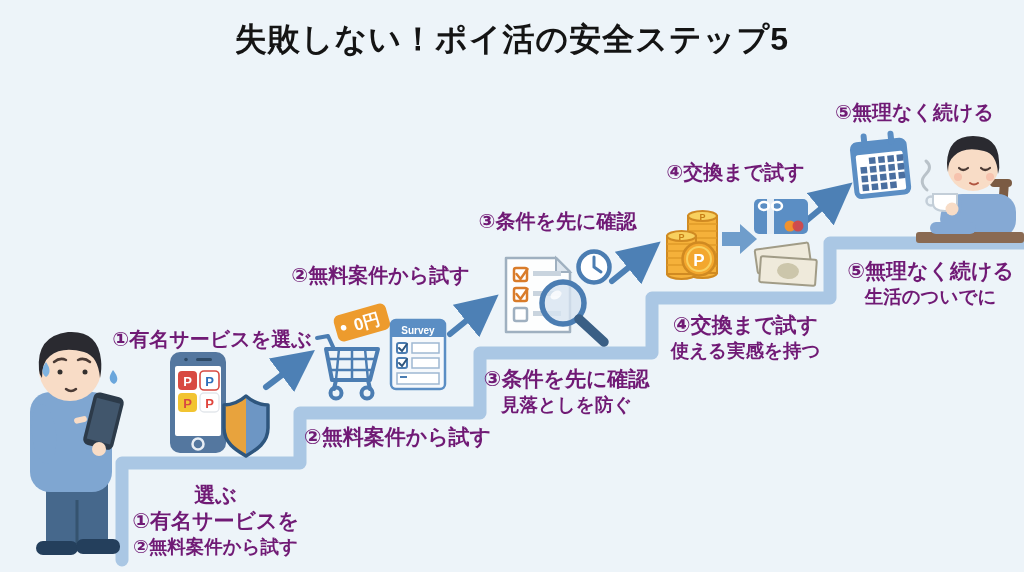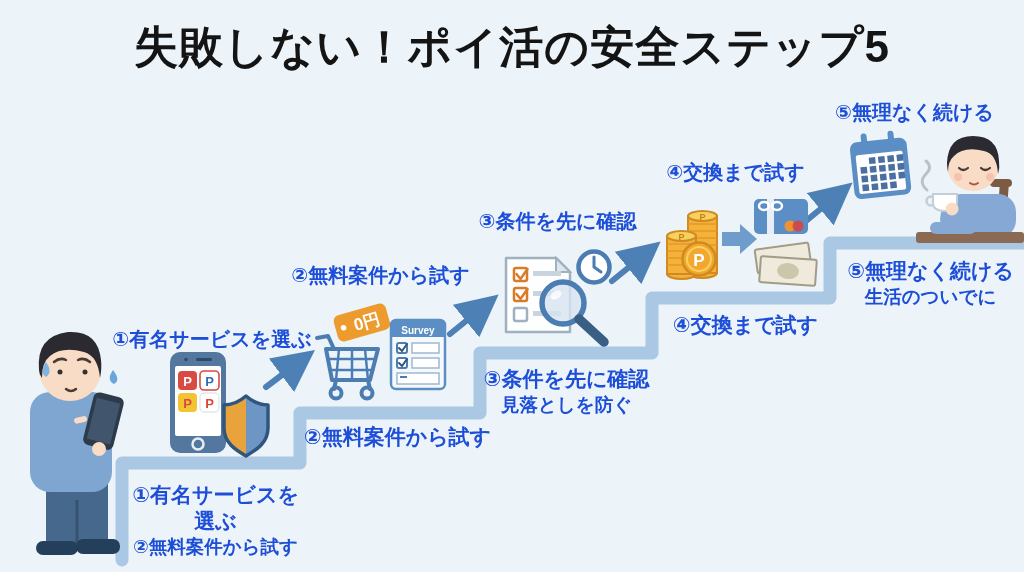--- a/index.html
+++ b/index.html
@@ -4,24 +4,24 @@
 <style>
   html,body{margin:0;padding:0;background:#dfe9f0;}
   #stage{
     position:relative;width:1024px;height:572px;margin:0 auto;
     background:#edf4f9;overflow:hidden;
     font-family:"Liberation Sans","DejaVu Sans",sans-serif;
     color:#1b1b1b;
   }
   #title{
     position:absolute;left:0;right:0;top:18px;text-align:center;
-    font-size:44px;font-weight:800;letter-spacing:1px;color:#141414;
+    font-size:32px;font-weight:800;letter-spacing:1px;color:#141414;
   }
   svg.layer{position:absolute;left:0;top:0;}
-  .label{position:absolute;text-align:center;color:#1d4ed8;}
+  .label{position:absolute;text-align:center;color:#701a75;}
   .heading{font-size:20px;font-weight:800;line-height:1.2;}
   .stair{line-height:1.24;}
   .stair .t{font-size:21px;font-weight:800;display:block;}
   .stair .sub{font-size:18.5px;font-weight:700;display:block;margin-top:2px;}
 </style>
 </head>
 <body>
 
 <div id="stage">
 
@@ -219,32 +219,33 @@
     </g>
   </svg>
 
   <div class="label heading" style="left:107px;top:311px;width:210px;margin-top:16px;">①有名サービスを選ぶ</div>
   <div class="label heading" style="left:278px;top:263px;width:205px;">②無料案件から試す</div>
   <div class="label heading" style="left:455px;top:209px;width:205px;">③条件を先に確認</div>
   <div class="label heading" style="left:633px;top:160px;width:205px;">④交換まで試す</div>
   <div class="label heading" style="left:812px;top:100px;width:205px;">⑤無理なく続ける</div>
 
   <div class="label stair" style="left:113px;top:482px;width:205px;">
+    <span class="t">選ぶ</span>
     <span class="t">①有名サービスを</span>
-    <span class="t">選ぶ</span>
     <span class="sub">②無料案件から試す</span>
   </div>
   <div class="label stair" style="left:295px;top:424px;width:205px;">
     <span class="t">②無料案件から試す</span>
   </div>
   <div class="label stair" style="left:464px;top:366px;width:205px;">
     <span class="t">③条件を先に確認</span>
     <span class="sub">見落としを防ぐ</span>
   </div>
   <div class="label stair" style="left:643px;top:312px;width:205px;">
     <span class="t">④交換まで試す</span>
+    <span class="sub">使える実感を持つ</span>
   </div>
   <div class="label stair" style="left:828px;top:258px;width:205px;">
     <span class="t">⑤無理なく続ける</span>
     <span class="sub">生活のついでに</span>
   </div>
 
 </div>
 
 </body></html>

